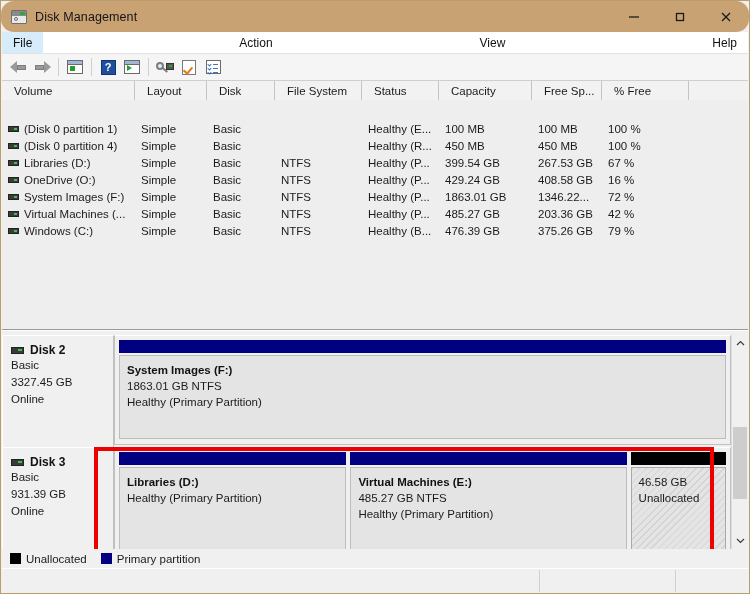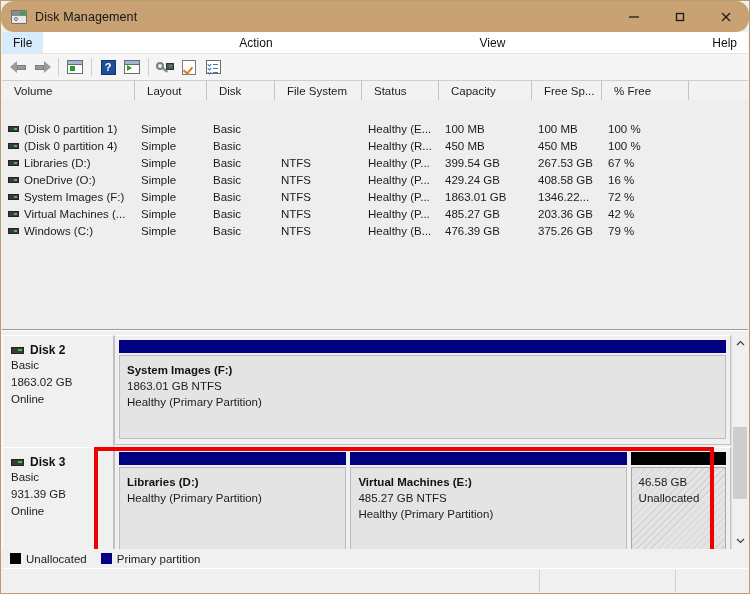--- a/index.html
+++ b/index.html
@@ -554,21 +554,21 @@
 
   <div id="disk-panel">
     <div id="disk-scroll-area">
         <div class="disk-row" style="top: 0px; height: 110px;">
           <div class="disk-info" style="height: 138px;">
             <div class="disk-title">
               <div class="dico"></div>
               <span>Disk 2</span>
             </div>
             <div class="disk-sub">Basic</div>
-            <div class="disk-sub">1863.02 GB</div>
+            <div class="disk-sub">3327.45 GB</div>
             <div class="disk-sub">Online</div>
           </div>
           <div class="disk-graph" style="height: 110px;">
             <div class="parts">
               <div class="part" style="flex: 100 0 0px;">
                 <div class="part-cap primary"></div>
                 <div class="part-body">
                   <div class="pl1">System Images  (F:)</div>
                   <div class="pl2">1863.01 GB NTFS</div>
                   <div class="pl3">Healthy (Primary Partition)</div>

